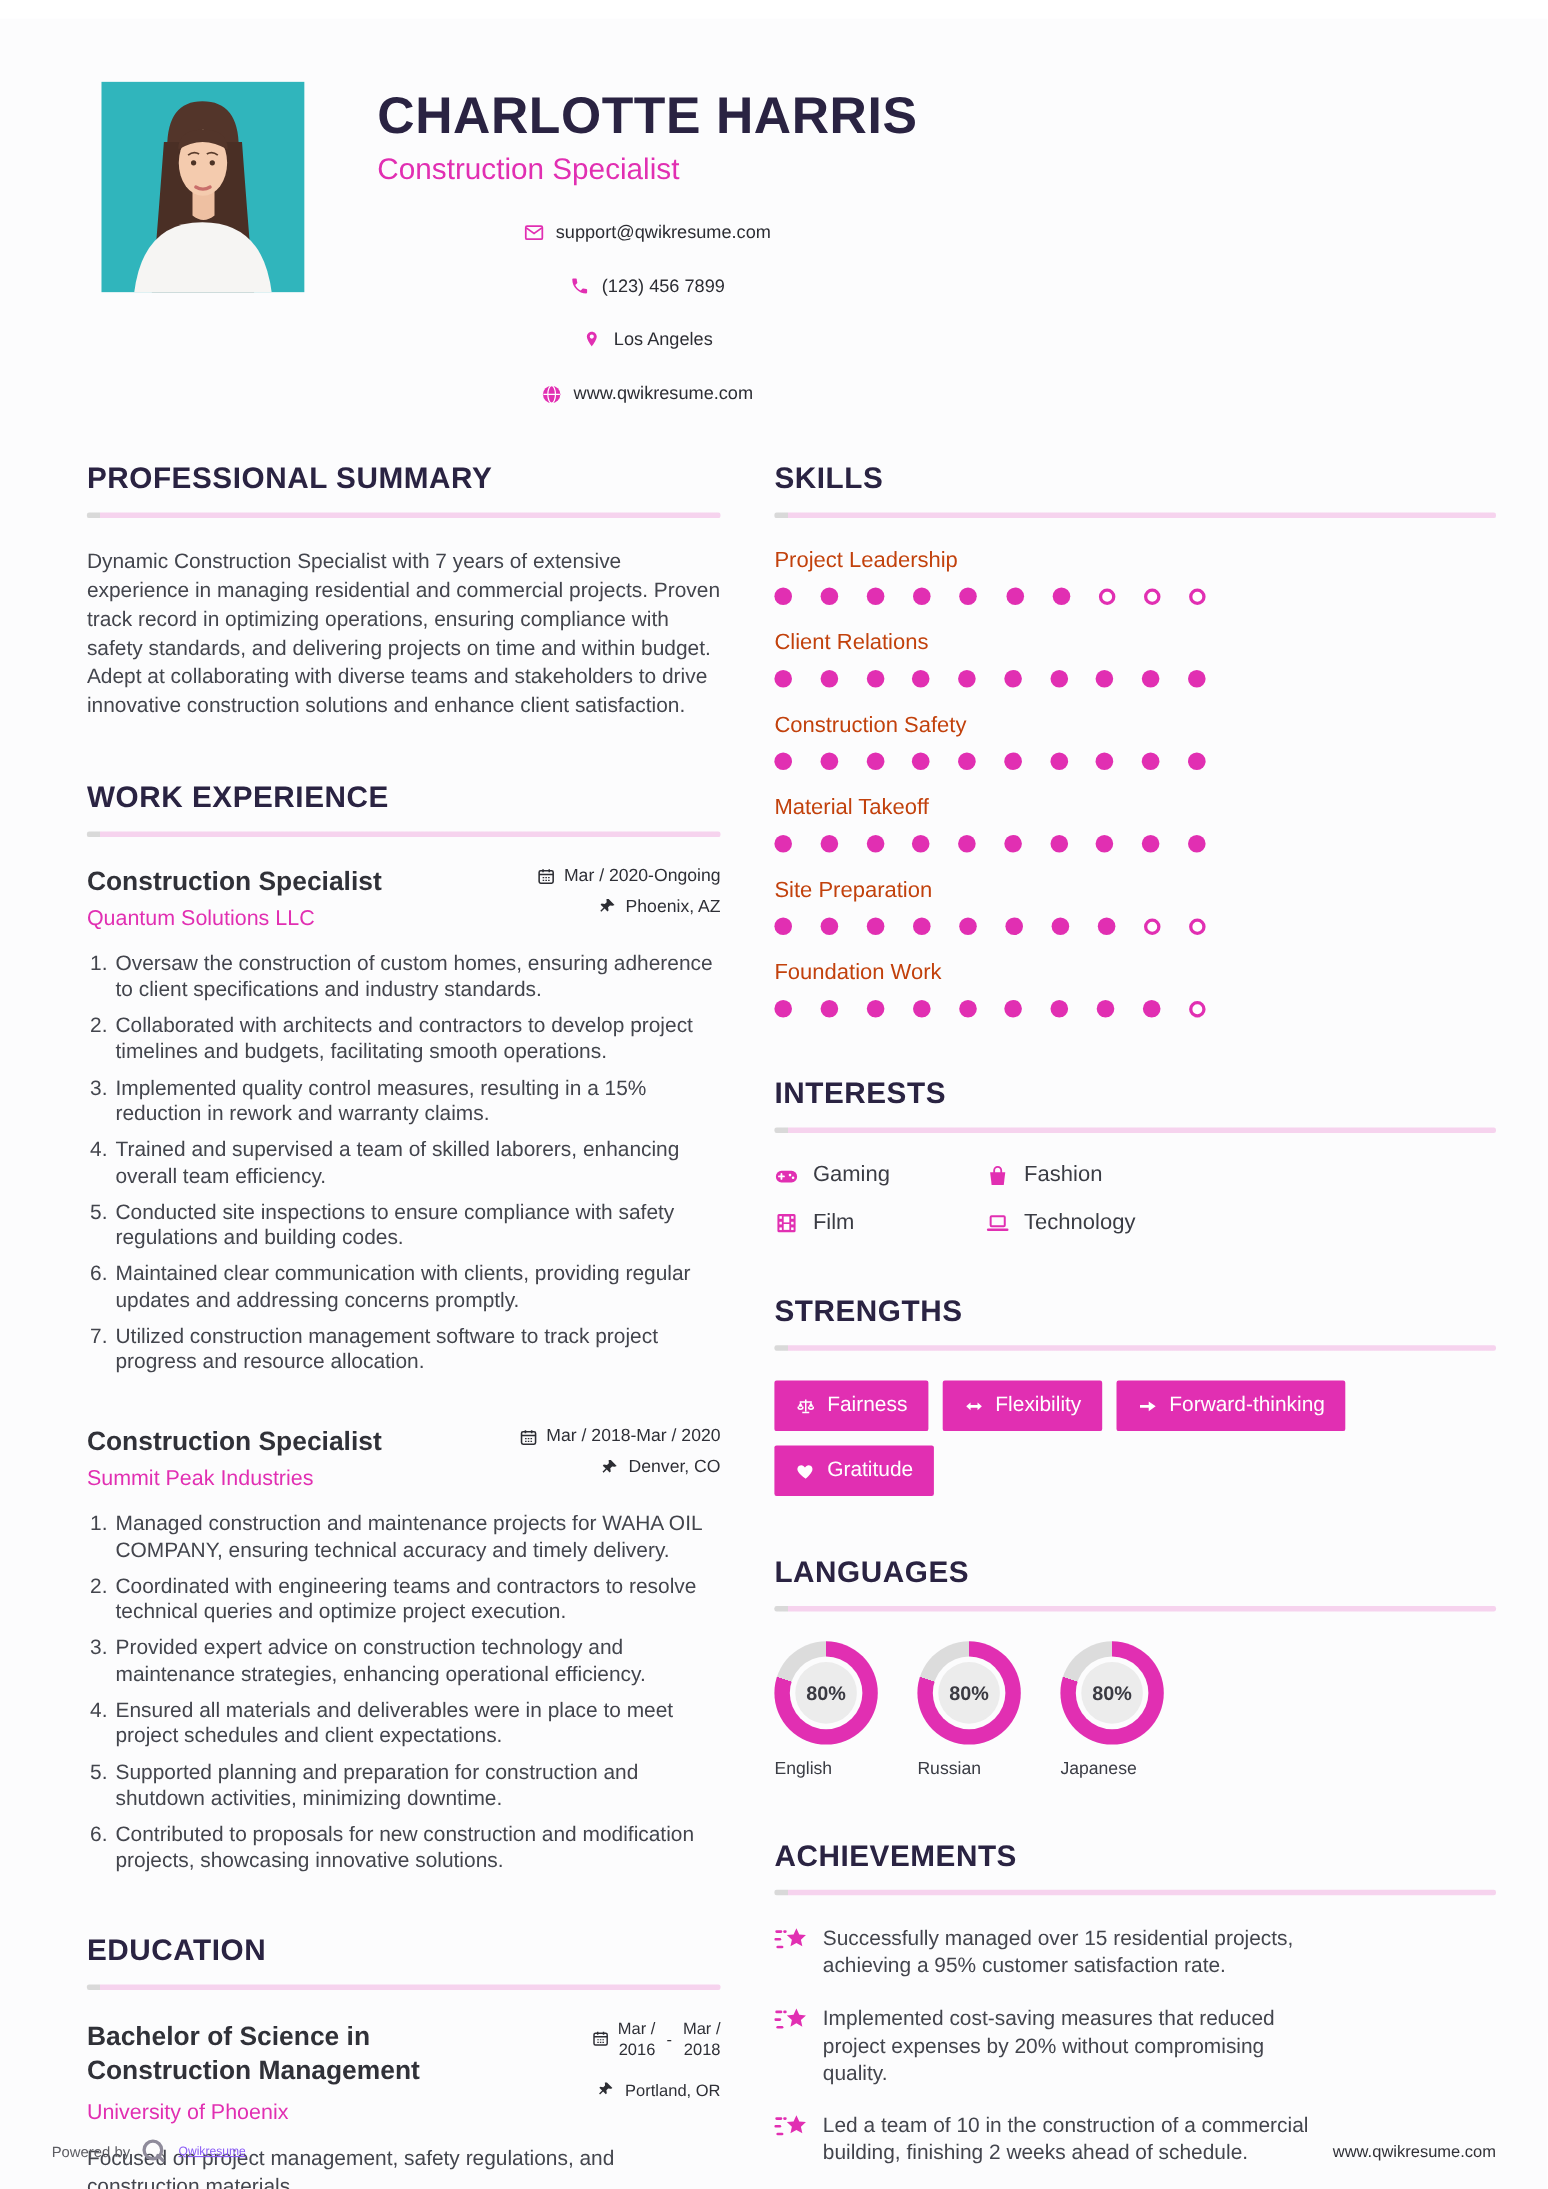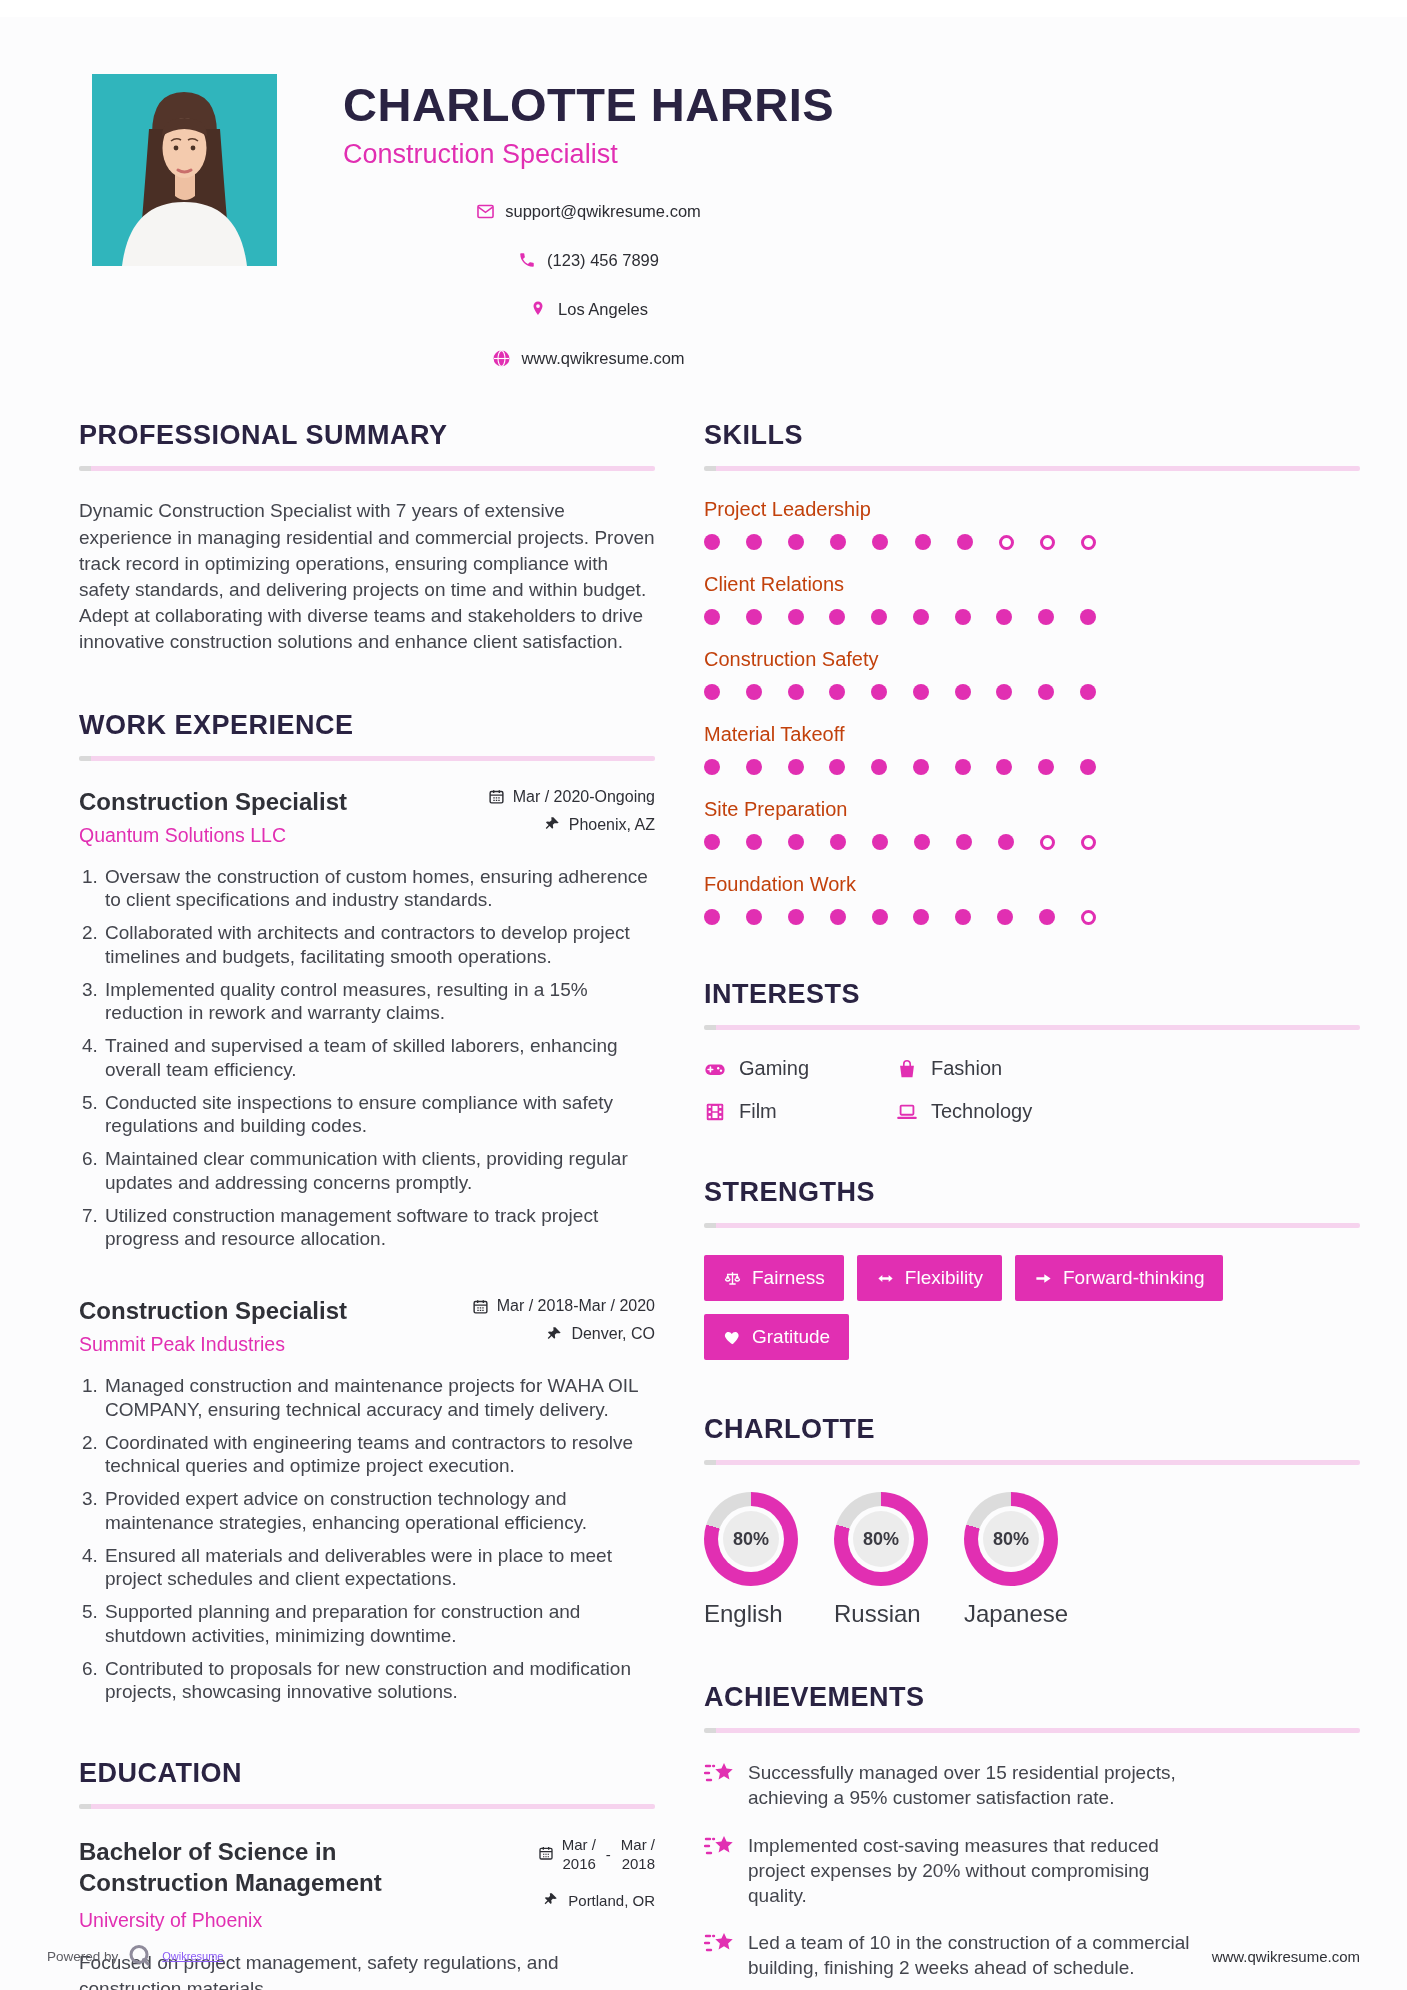--- a/index.html
+++ b/index.html
@@ -80,21 +80,21 @@
     color:#fff;font-size:19px;padding:12px 19px;border-radius:2px;border:none;}
   .strength-btn .sicon{width:19px;height:19px;display:inline-flex;}
 
   
   .langs{display:flex;gap:36px;margin-top:6px;}
   .lang{width:94px;text-align:left;}
   .donut{width:94px;height:94px;border-radius:50%;position:relative;display:flex;align-items:center;justify-content:center;}
   .donut-hole{width:66px;height:66px;border-radius:50%;background:#fcfcfd;display:flex;align-items:center;justify-content:center;}
   .donut-disc{width:56px;height:56px;border-radius:50%;background:#ececec;display:flex;align-items:center;justify-content:center;}
   .donut-val{font-size:18px;font-weight:700;color:#3a3a42;}
-  .lang-name{font-size:24px;color:#3a3c44;margin-top:14px;}
+  .lang-name{font-size:16px;color:#3a3c44;margin-top:14px;}
 
   
   .achv{display:flex;gap:14px;margin-bottom:22px;}
   .achv .aicon{width:30px;height:26px;flex:0 0 30px;display:inline-flex;margin-top:1px;}
   .achv-text{font-size:19px;line-height:1.32;color:var(--body);max-width:460px;}
 
   
   .footer{position:absolute;left:47px;right:47px;bottom:38px;display:flex;justify-content:space-between;align-items:center;}
   .footer-left{display:flex;align-items:center;gap:9px;}
   .powered{font-size:13.5px;color:#5c5c62;}
@@ -486,21 +486,21 @@
               <svg viewBox="0 0 24 24" width="19" height="19" fill="#fff">
                   <path d="M12 20.5s-7.2-4.6-9.2-9.2C1.6 8.4 3.5 5 6.8 5c2 0 3.3 1.1 4.3 2.7C12.1 6.1 13.4 5 15.4 5c3.3 0 5.2 3.4 4 6.3-2 4.6-7.4 9.2-7.4 9.2z"></path>
                 </svg>
             </span>
             <span>Gratitude</span>
           </span>
         </div>
       </div>
 
       <div class="section">
-        <div class="sec-head">CHARLOTTE</div>
+        <div class="sec-head">LANGUAGES</div>
         <div class="sec-divider"></div>
         <div class="langs">
           <div class="lang">
             <div class="donut" style="background: conic-gradient(var(--accent) 0deg 288deg, #dcdcdc 288deg 360deg);">
               <div class="donut-hole">
                 <div class="donut-disc">
                   <span class="donut-val">80%</span>
                 </div>
               </div>
             </div>

